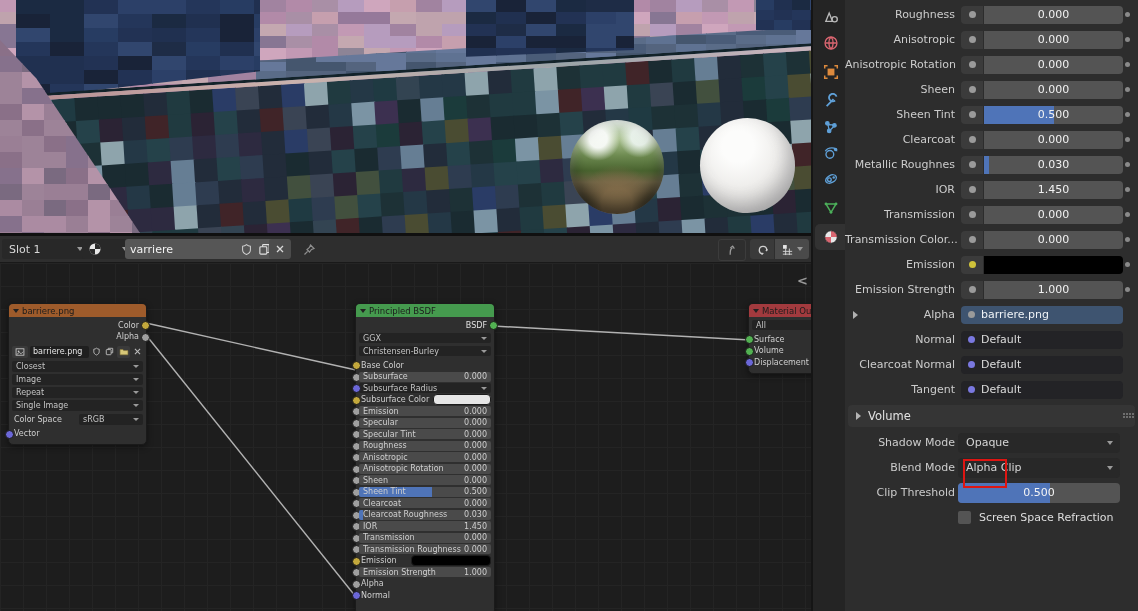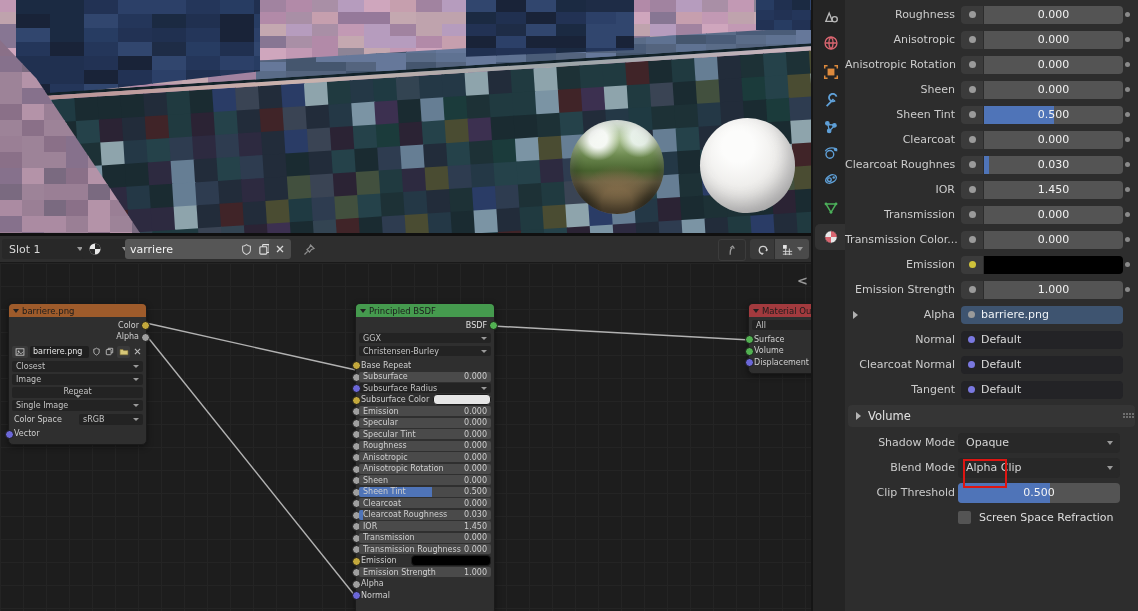--- a/index.html
+++ b/index.html
@@ -1477,21 +1477,21 @@
                 <span class="chev" style="border-left-width: 3px; border-right-width: 3px; border-top-width: 3.5px;"></span>
               </span>
             </div>
             <div class="prow" style="margin-bottom: 3px;">
               <span class="nselect" style="height: 11px;">
                 <span class="sp">Image</span>
                 <span class="chev" style="border-left-width: 3px; border-right-width: 3px; border-top-width: 3.5px;"></span>
               </span>
             </div>
             <div class="prow" style="margin-bottom: 3px;">
-              <span class="nselect" style="height: 11px; flex-direction: column;">
+              <span class="nselect" style="height: 11px;">
                 <span class="sp">Repeat</span>
                 <span class="chev" style="border-left-width: 3px; border-right-width: 3px; border-top-width: 3.5px;"></span>
               </span>
             </div>
             <div class="prow" style="margin-bottom: 3px;">
               <span class="nselect" style="height: 11px;">
                 <span class="sp">Single Image</span>
                 <span class="chev" style="border-left-width: 3px; border-right-width: 3px; border-top-width: 3.5px;"></span>
               </span>
             </div>
@@ -1528,21 +1528,21 @@
         </div>
         <div class="prow" style="margin-bottom:4px;">
           <span class="nselect">
               <span class="sp">Christensen-Burley</span>
               <span class="chev" style="border-left-width:3px;border-right-width:3px;border-top-width:3.5px;"></span>
             </span>
         </div>
         <div id="p-rows">
             <div class="prow">
               <span class="sock sockL s-yellow"></span>
-              <span class="nlabel">Base Repeat</span>
+              <span class="nlabel">Base Color</span>
             </div>
             <div class="prow">
               <span class="sock sockL s-gray"></span>
               <span class="nslider">
                 <span class="lab">Subsurface</span>
                 <span class="val">0.000</span>
               </span>
             </div>
             <div class="prow">
               <span class="sock sockL s-purple"></span>
@@ -1848,21 +1848,21 @@
             <div class="decor">
               <div class="dot d-gray"></div>
             </div>
             <div class="valzone">
               <span>0.000</span>
             </div>
           </div>
           <div class="keydot"></div>
         </div>
         <div class="pr">
-          <div class="lab">Clearcoat Roughnes</div>
+          <div class="lab">Metallic Roughnes</div>
           <div class="assembly">
             <div class="decor">
               <div class="dot d-gray"></div>
             </div>
             <div class="valzone">
               <div class="fill" style="width: 3.5%;"></div>
               <span>0.030</span>
             </div>
           </div>
           <div class="keydot"></div>

